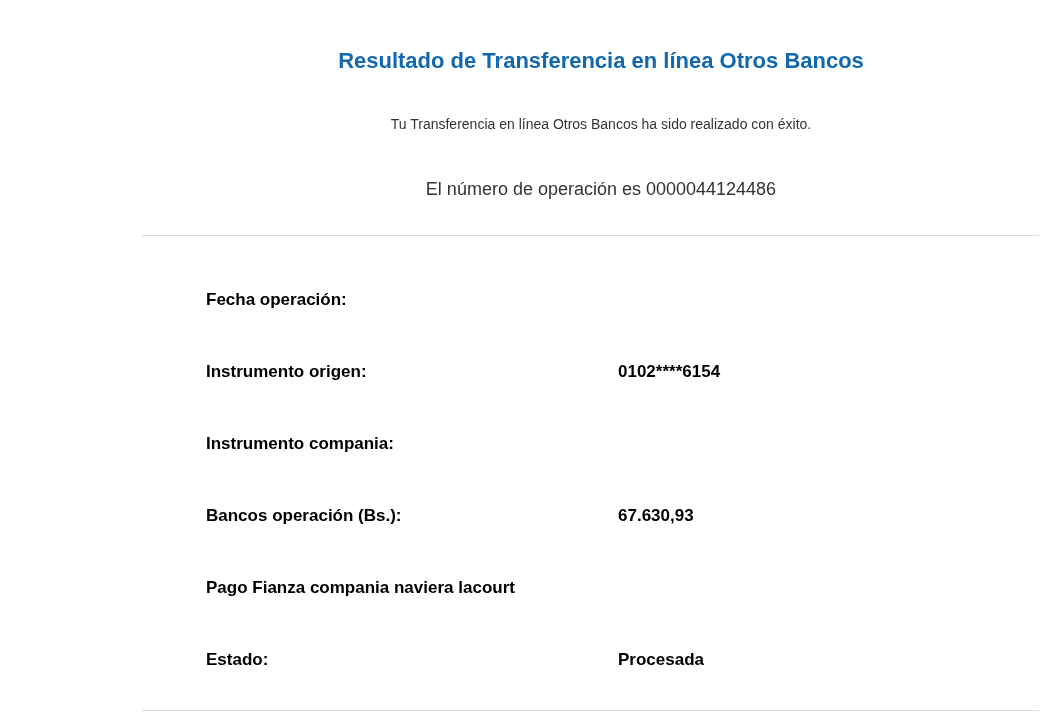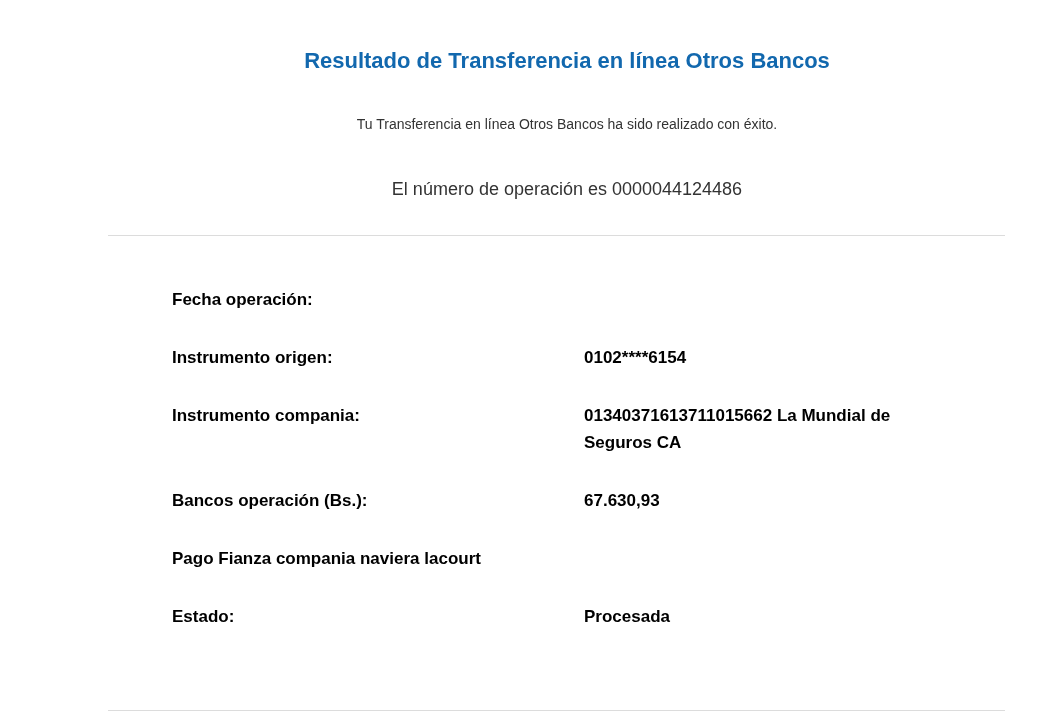--- a/index.html
+++ b/index.html
@@ -10,20 +10,21 @@
     width: 1044px;
     height: 718px;
     overflow: hidden;
     font-family: "Liberation Sans", sans-serif;
   }
   .page {
     position: relative;
     width: 854px;
     height: 718px;
     background: #ffffff;
+    margin-left: 34px;
   }
   
   .head-block {
     margin-left: 90px;
     width: 954px;
     text-align: center;
   }
   .title {
     margin: 0;
     padding-top: 47px;
@@ -59,21 +60,21 @@
   .divider.bottom {
     position: absolute;
     left: 0;
     top: 710px;
   }
   .details {
     margin-left: 172px;
     margin-top: 50px;
     display: flex;
     flex-direction: column;
-    gap: 31px;
+    gap: 45px;
   }
   .detail-row {
     display: flex;
     align-items: flex-start;
     font-size: 17px;
     line-height: 27px;
     font-weight: 700;
     color: #000000;
   }
   .detail-label {
@@ -104,21 +105,20 @@
       <div class="detail-label">Fecha operación:</div>
     </div>
 
     <div class="detail-row">
       <div class="detail-label">Instrumento origen:</div>
       <div class="detail-value">0102****6154</div>
     </div>
 
     <div class="detail-row">
       <div class="detail-label">Instrumento compania:</div>
-      <div class="detail-value">01340371613711015662 La Mundial de Seguros CA</div>
     </div>
 
     <div class="detail-row">
       <div class="detail-label">Bancos operación (Bs.):</div>
       <div class="detail-value">67.630,93</div>
     </div>
 
     <div class="detail-row">
       <div class="detail-value">Pago Fianza compania naviera lacourt</div>
     </div>

